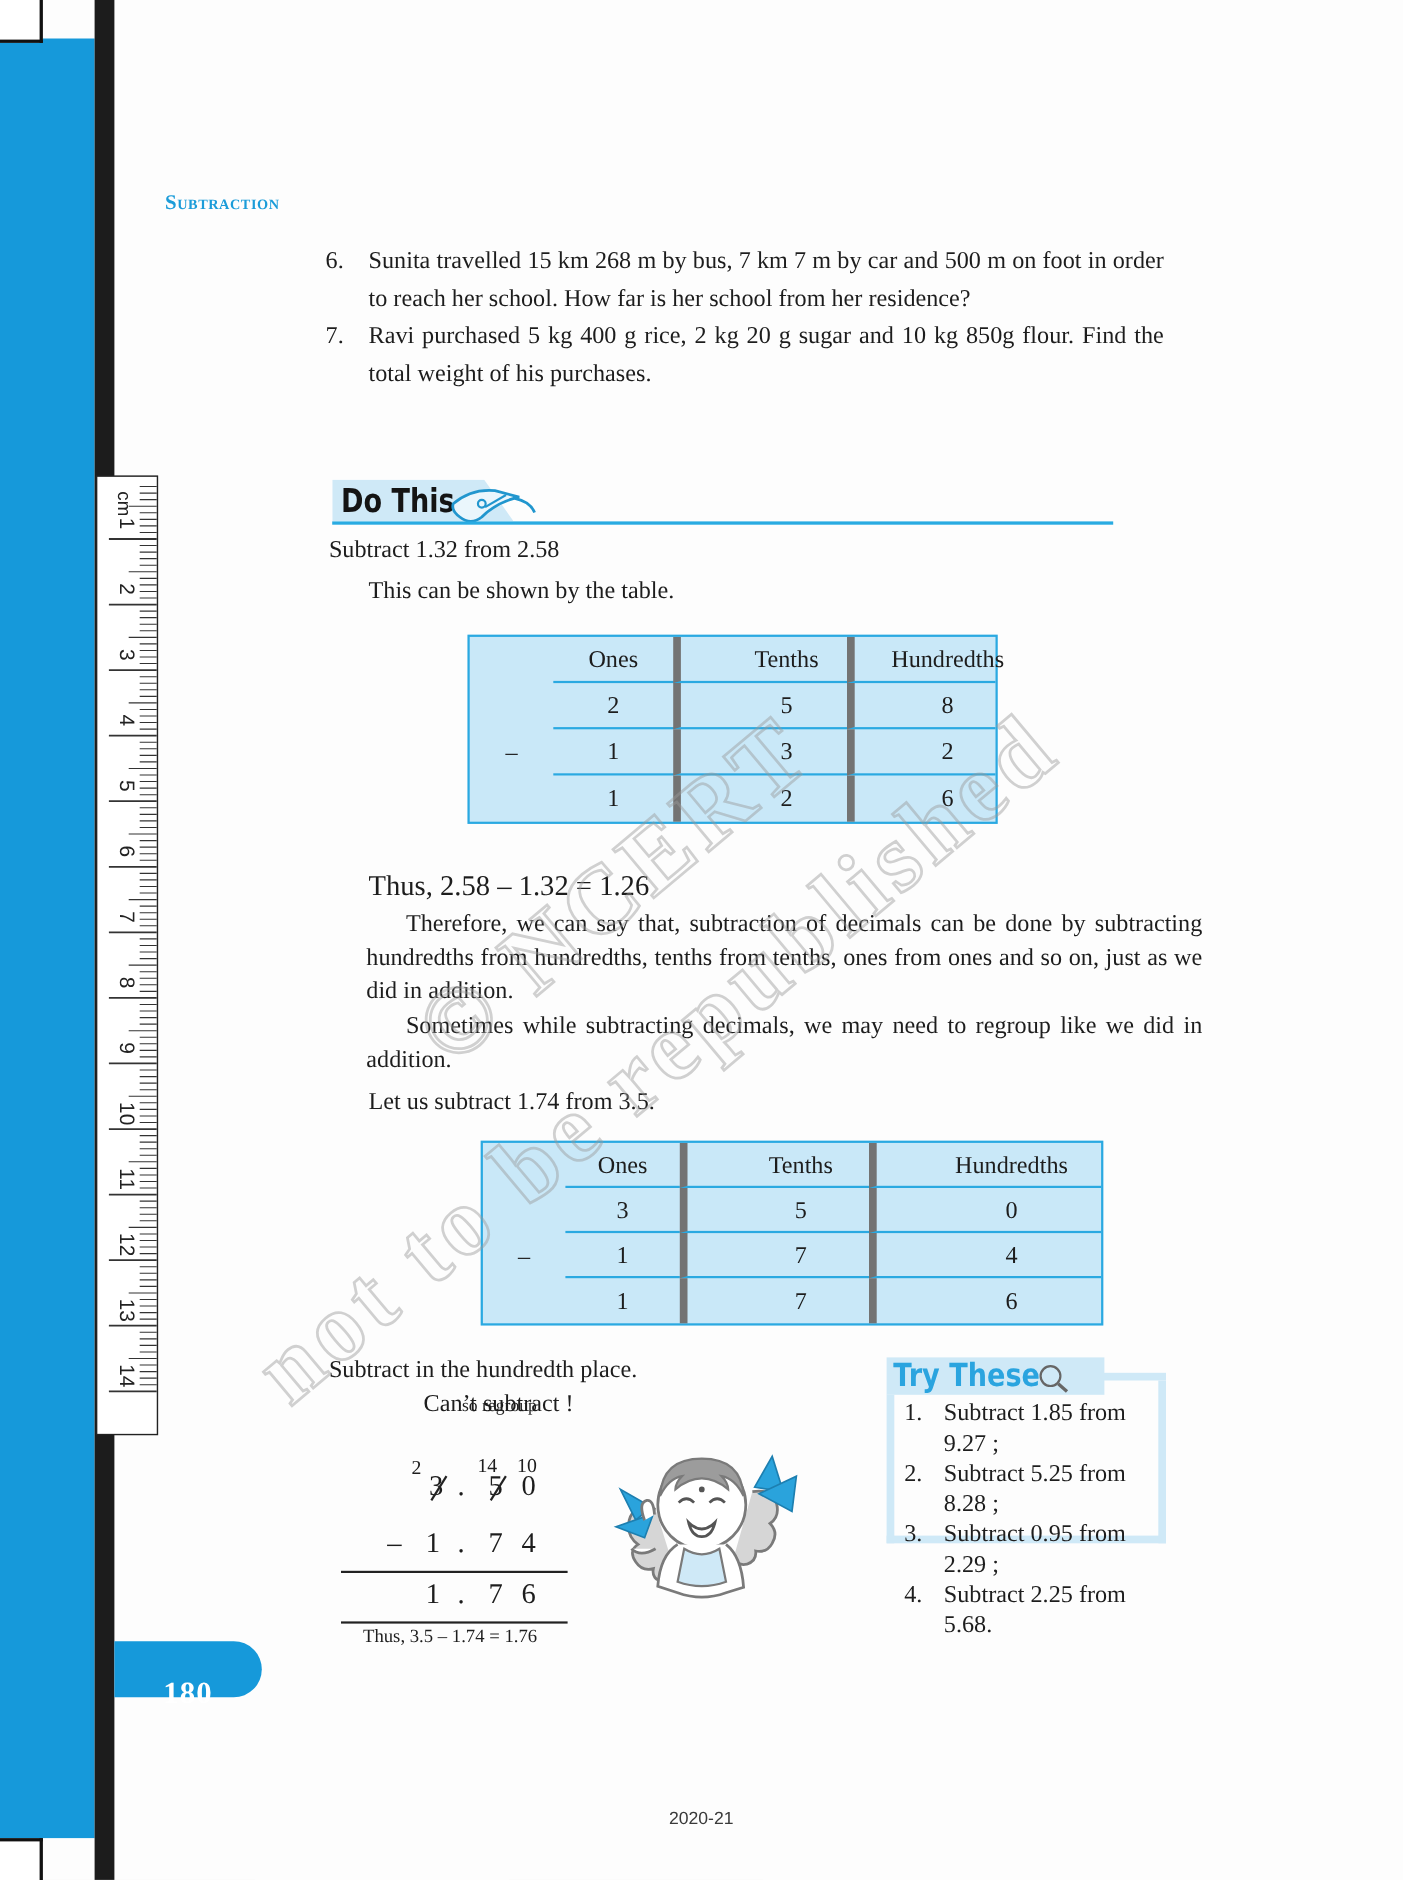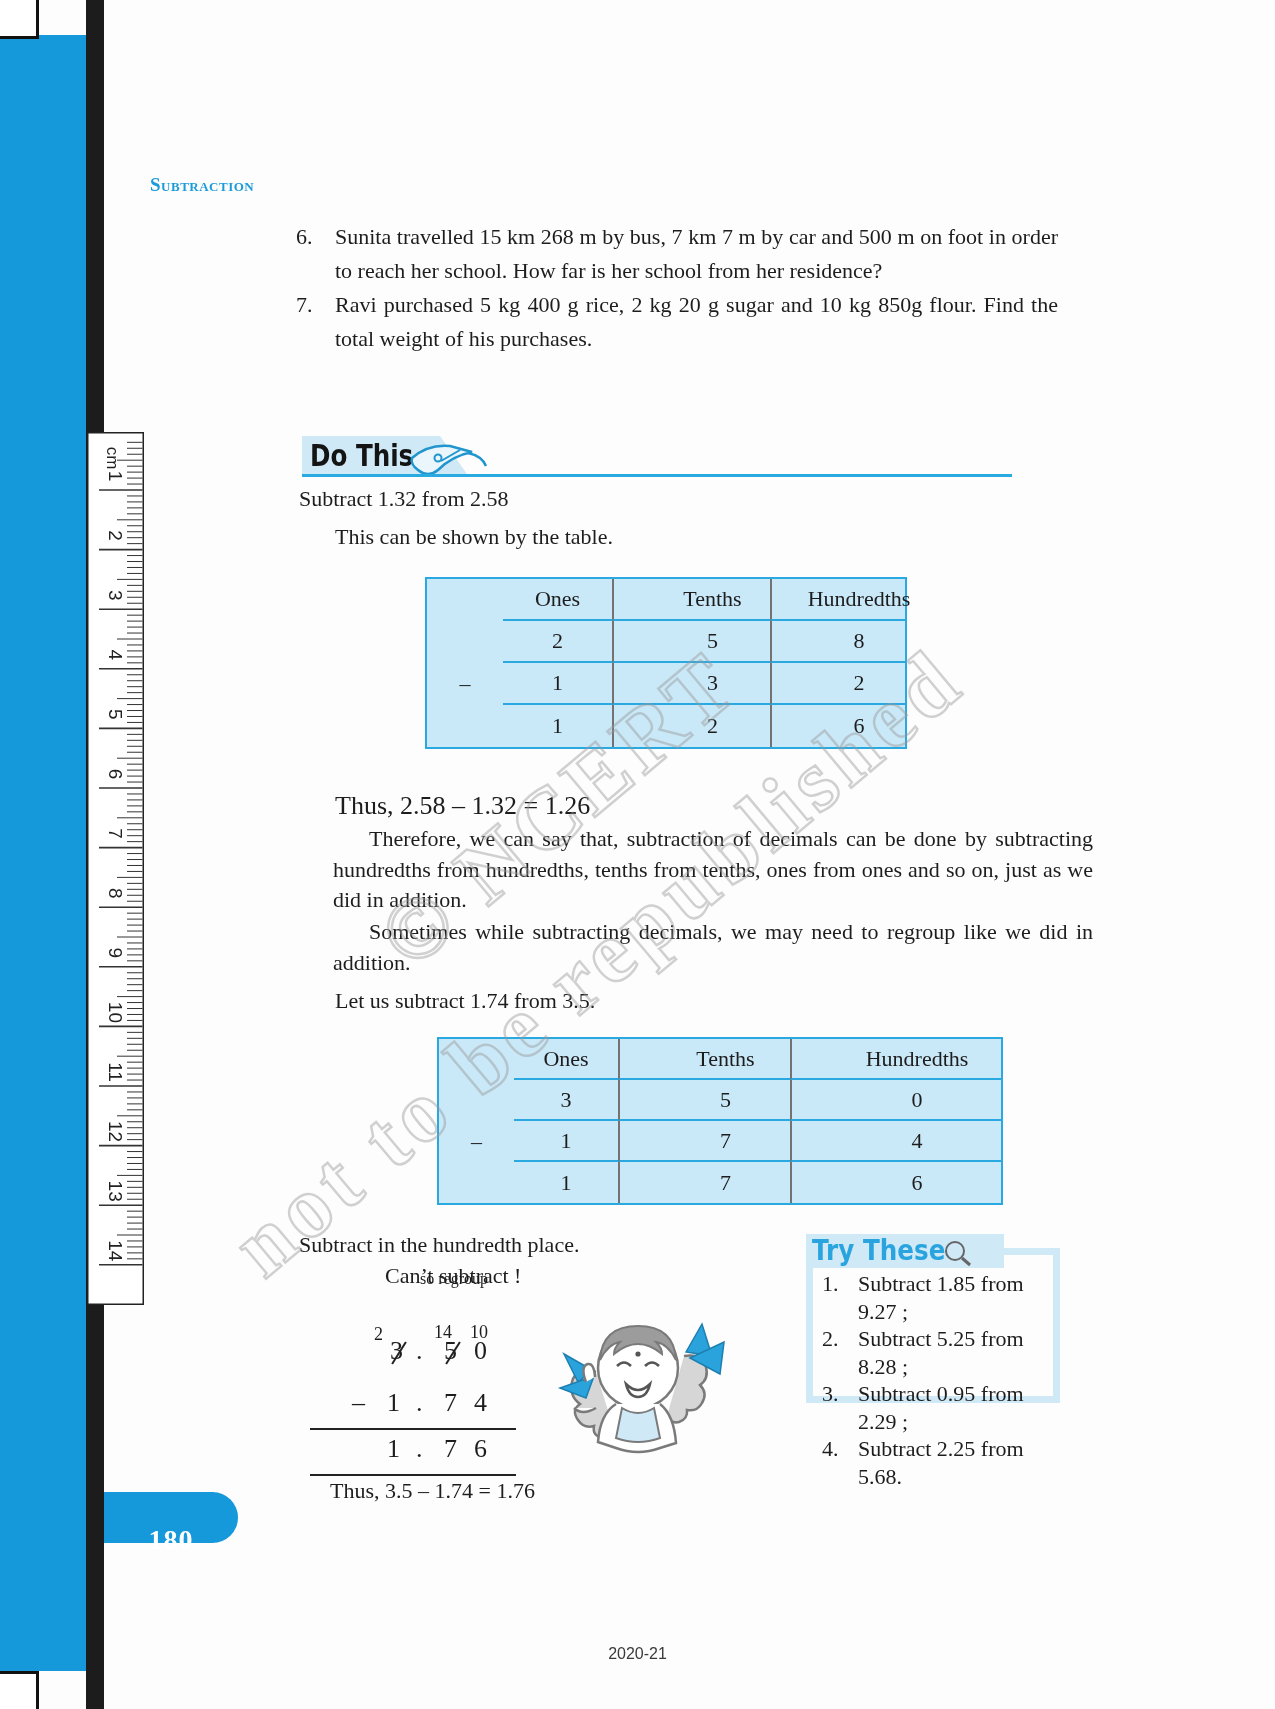--- a/index.html
+++ b/index.html
@@ -34,21 +34,21 @@
                 font-size:30px;color:#141414;transform:scaleX(.82);transform-origin:left;}
   .dothis-line{left:302px;top:474px;width:710px;height:3px;background:#29abe2;}
 
   .t-lead1{left:299px;top:486px;font-size:22px;}
   .t-lead1b{left:335px;top:524px;font-size:22px;}
 
   
   .ptable{position:absolute;display:grid;background:#c9e8f8;border:2px solid #2aa9e1;
           box-sizing:border-box;font-size:22px;z-index:3;}
   .ptable .c{display:flex;align-items:center;justify-content:center;}
-  .ptable .bl{border-left:2px solid #737373;padding-left:41px;}
+  .ptable .bl{border-left:7px solid #737373;padding-left:41px;}
   .ptable .bb{border-bottom:2px solid #2aa9e1;}
   #table1{left:425px;top:577px;width:482px;grid-template-columns:76px 109px 158px 135px;grid-auto-rows:42px;}
   #table2{left:437px;top:1037px;width:566px;grid-template-columns:75px 104px 172px 211px;grid-auto-rows:41px;}
 
   .t-thus1{left:335px;top:791px;font-size:26px;}
   .para{left:299px;top:0;width:760px;font-size:22px;line-height:30.5px;text-align:justify;text-indent:36px;margin-left:34px;}
   #para1{top:824px;}
   #para2{top:917px;}
   .t-lead2{left:335px;top:988px;font-size:22px;}
 
@@ -56,21 +56,21 @@
   .t-note2{left:385px;top:1263px;font-size:22px;}
   .t-note3{left:420px;top:1238px;font-size:16px;margin-top:32px;}
 
   
   .work{left:310px;top:1322px;width:212px;height:158px;font-size:26px;z-index:3;}
   .work span{position:absolute;}
   .work .sup{font-size:18px;}
   .work .rule{position:absolute;left:0;width:206px;height:2px;background:#222;}
   .strike{position:absolute;width:26px;height:2px;background:#222;transform:rotate(-58deg);}
 
-  .t-thus2{left:330px;top:1478px;font-size:22px;}
+  .t-thus2{left:330px;top:1478px;font-size:17px;}
 
   
   .tt-band{left:806px;top:1234px;width:198px;height:34px;background:#cfe9f7;}
   .tt-topline{left:1002px;top:1248px;width:58px;height:7px;background:#cfe9f7;}
   .tt-left{left:806px;top:1268px;width:7px;height:135px;background:#cfe9f7;}
   .tt-right{left:1053px;top:1255px;width:7px;height:148px;background:#cfe9f7;}
   .tt-bottom{left:806px;top:1396px;width:254px;height:7px;background:#cfe9f7;}
   .tt-label{left:812px;top:1233px;font-family:"DejaVu Sans",sans-serif;font-weight:bold;font-size:29px;
             color:#2aa4df;transform:scaleX(.85);transform-origin:left;z-index:3;}
   .tt-items{left:822px;top:1270px;width:240px;font-size:22px;line-height:27.5px;z-index:3;}

